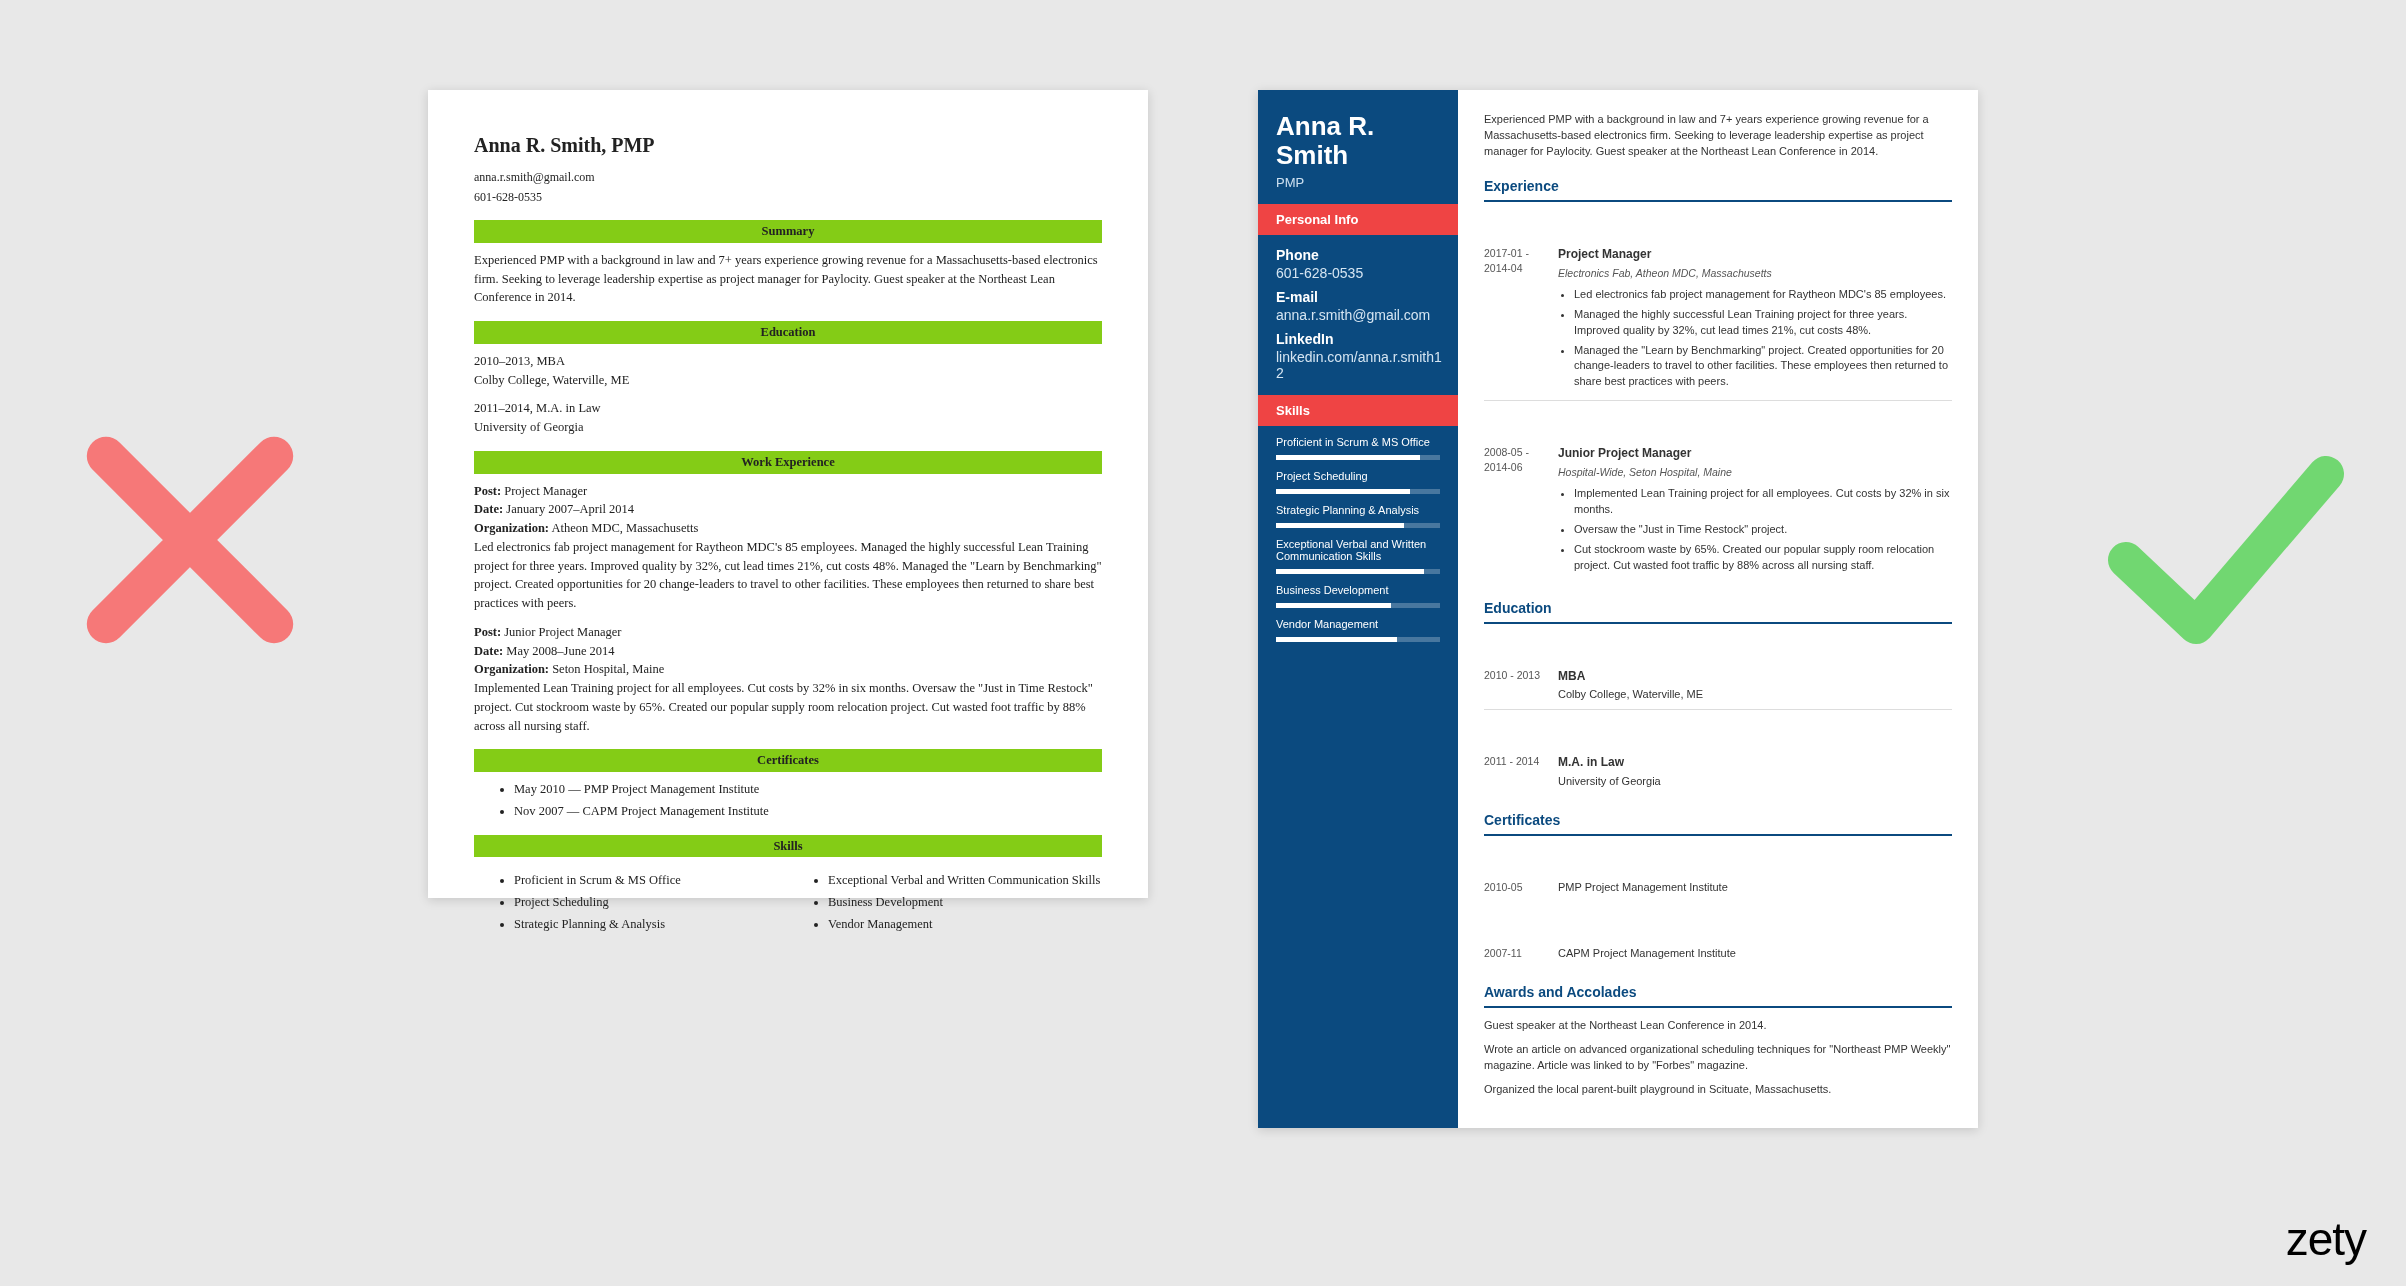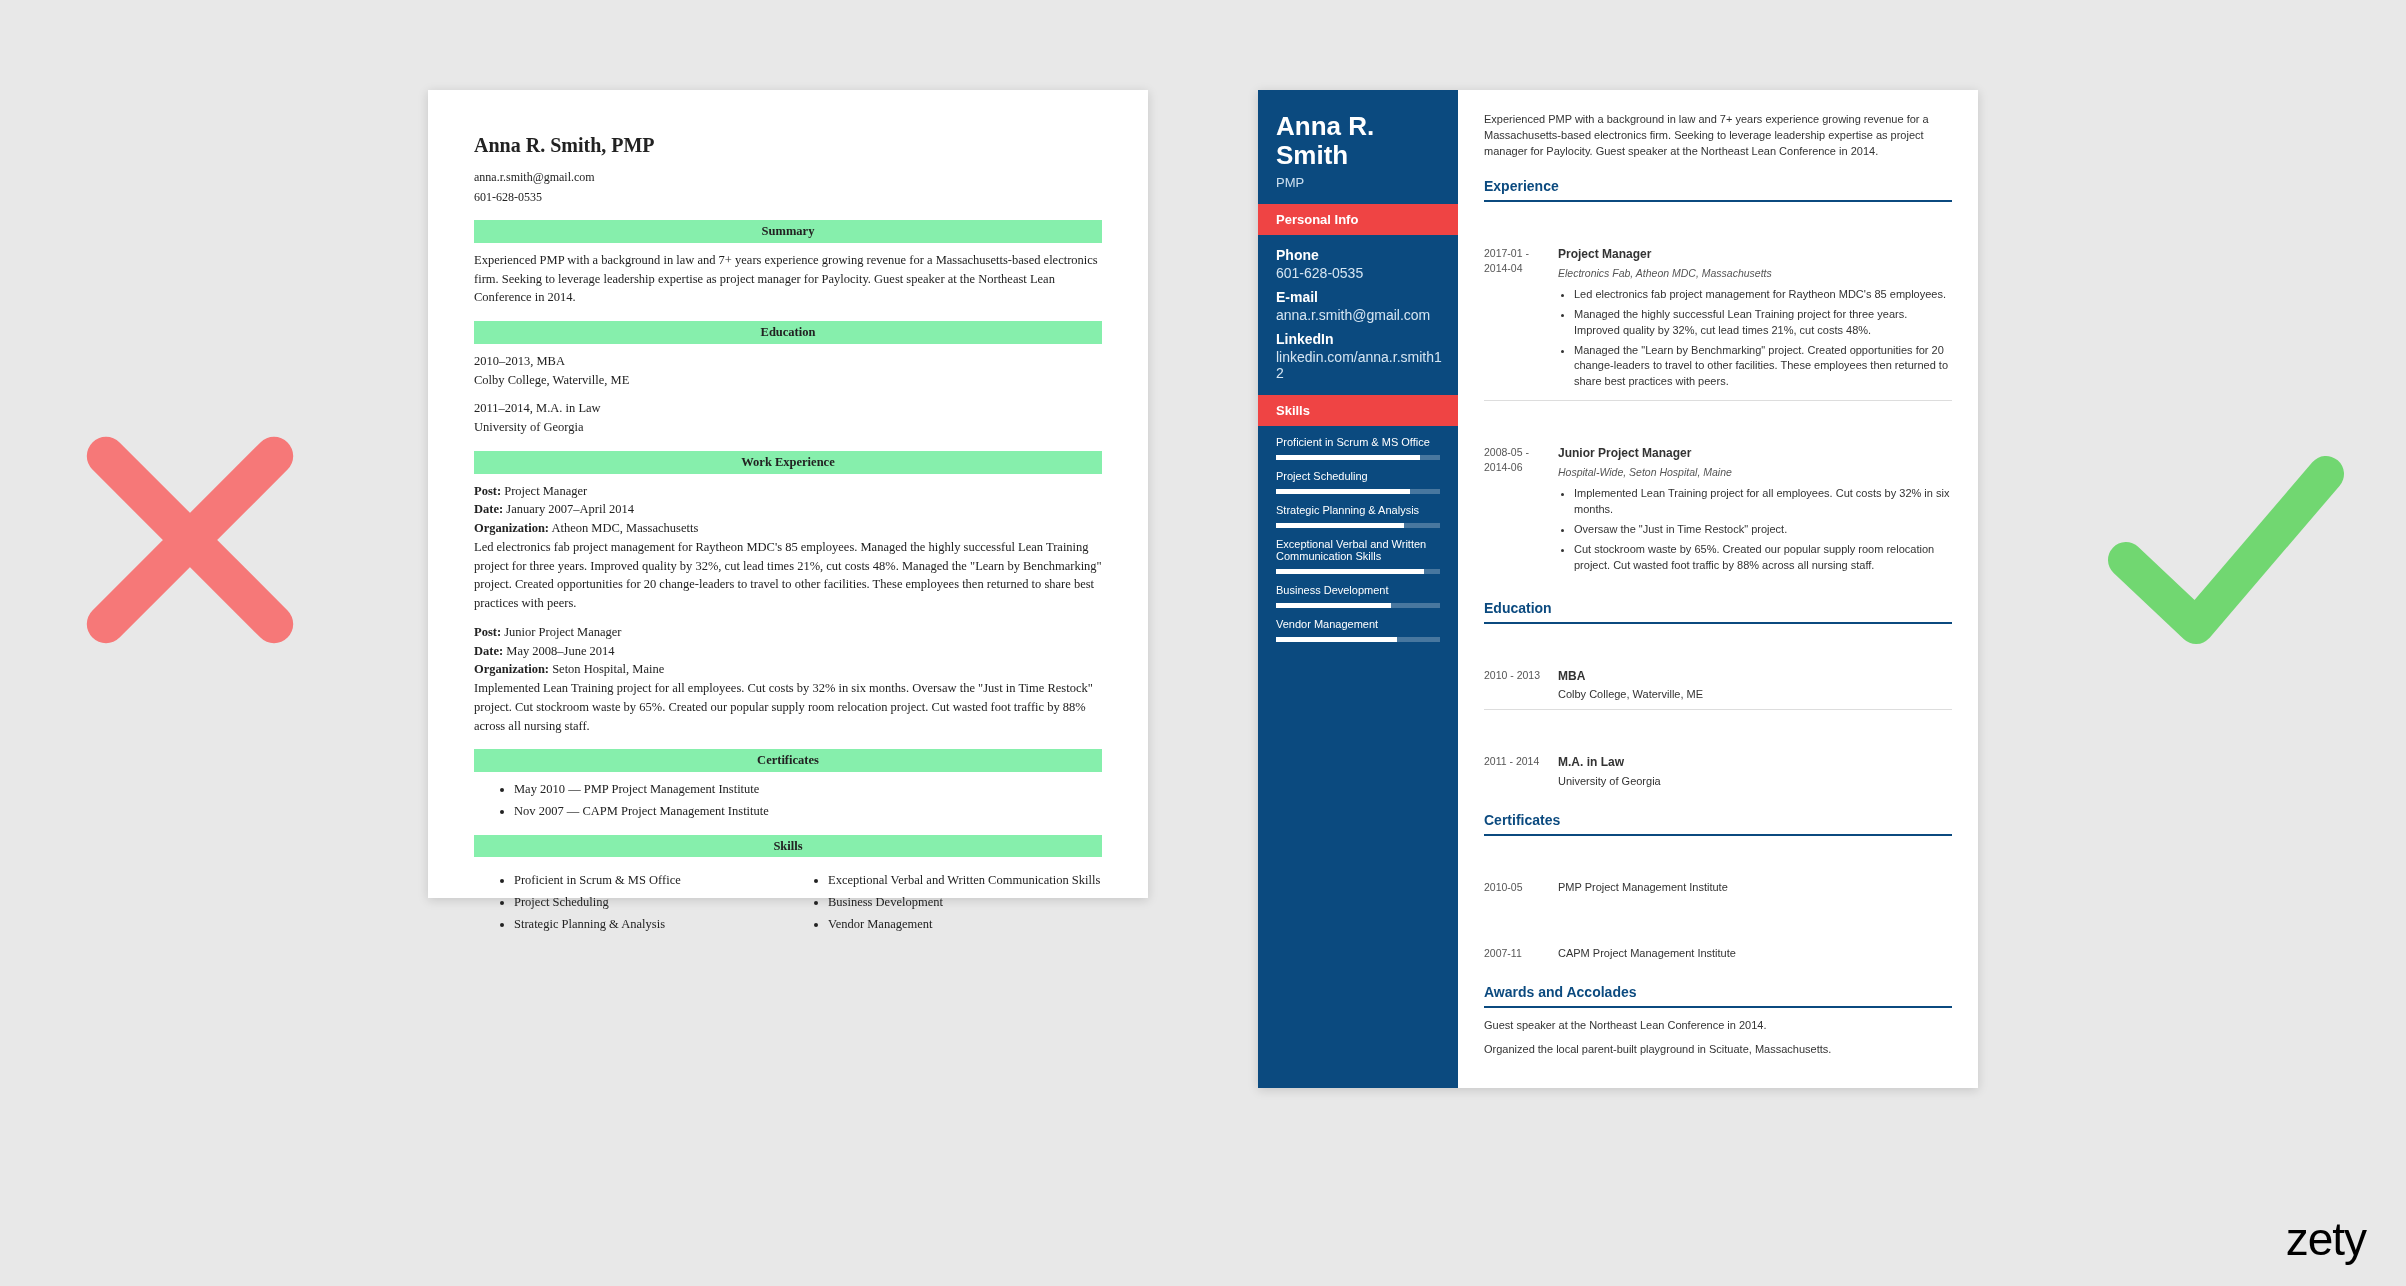--- a/index.html
+++ b/index.html
@@ -28,21 +28,21 @@
   .plain {
     padding: 40px 46px;
     font-family: Georgia, 'Times New Roman', serif;
     color: #222;
     font-size: 12.5px;
     line-height: 1.5;
   }
   .plain h1 { font-size: 20px; font-weight: bold; margin-bottom: 8px; }
   .plain .contact { font-size: 12px; margin-bottom: 2px; }
   .plain .sect-head {
-    background: #86efac;
+    background: #84cc16;
     text-align: center;
     font-weight: bold;
     margin: 14px 0 8px 0;
     padding: 2px 0;
     font-size: 12.5px;
   }
   .plain p { margin-bottom: 6px; }
   .plain .entry { margin-bottom: 10px; }
   .plain ul { padding-left: 40px; margin: 6px 0; }
   .plain ul li { margin-bottom: 3px; }
@@ -295,20 +295,21 @@
             <div class="dates">2007-11</div>
             <div class="body">
               <div>CAPM Project Management Institute</div>
             </div>
           </div>
         </div>
 
       <h2>Awards and Accolades</h2>
       <div class="awards" id="awards-container">
           <p>Guest speaker at the Northeast Lean Conference in 2014.</p>
+          <p>Wrote an article on advanced organizational scheduling techniques for "Northeast PMP Weekly" magazine. Article was linked to by "Forbes" magazine.</p>
           <p>Organized the local parent-built playground in Scituate, Massachusetts.</p>
         </div>
     </div>
   </div>
 
 </div>
 
 <div class="mark x-mark">
   <svg viewBox="0 0 100 100" width="240" height="240">
     <path d="M15 15 L85 85 M85 15 L15 85" stroke="#f76b6b" stroke-width="16" stroke-linecap="round" fill="none" opacity="0.9"></path>

